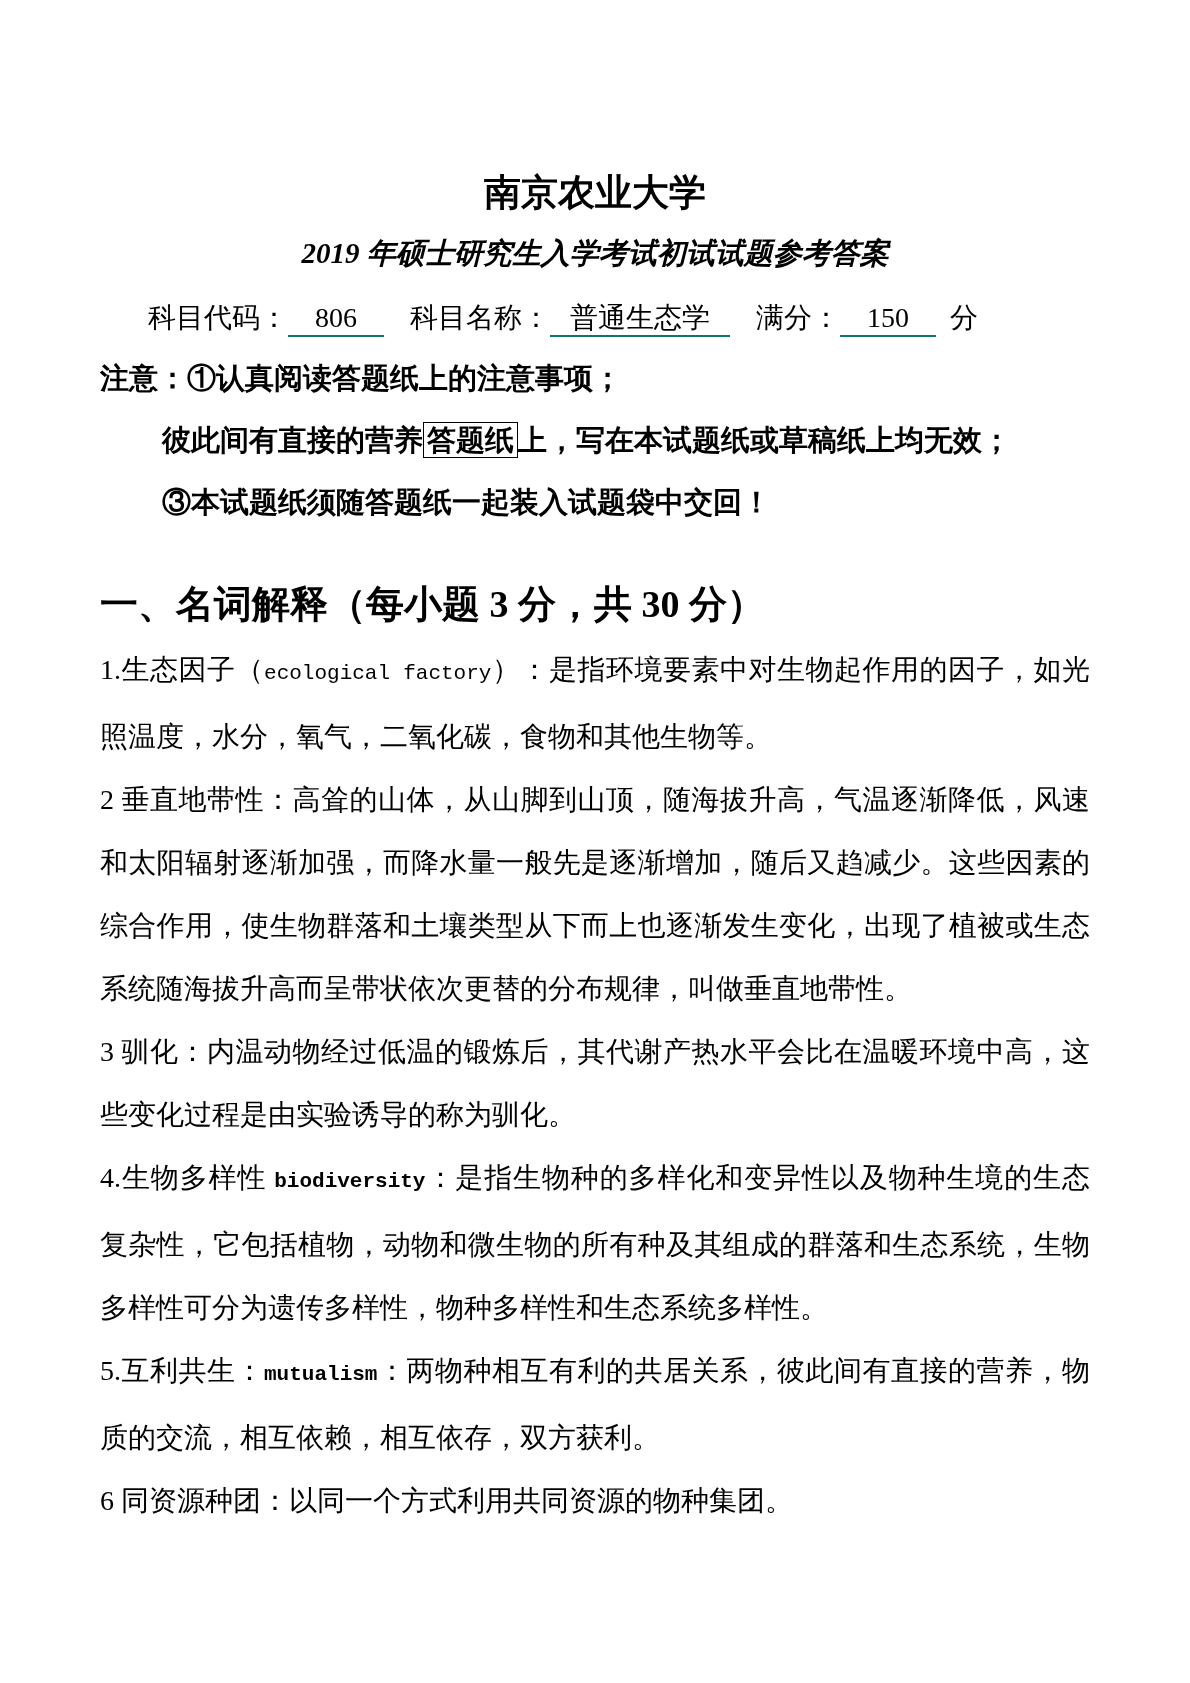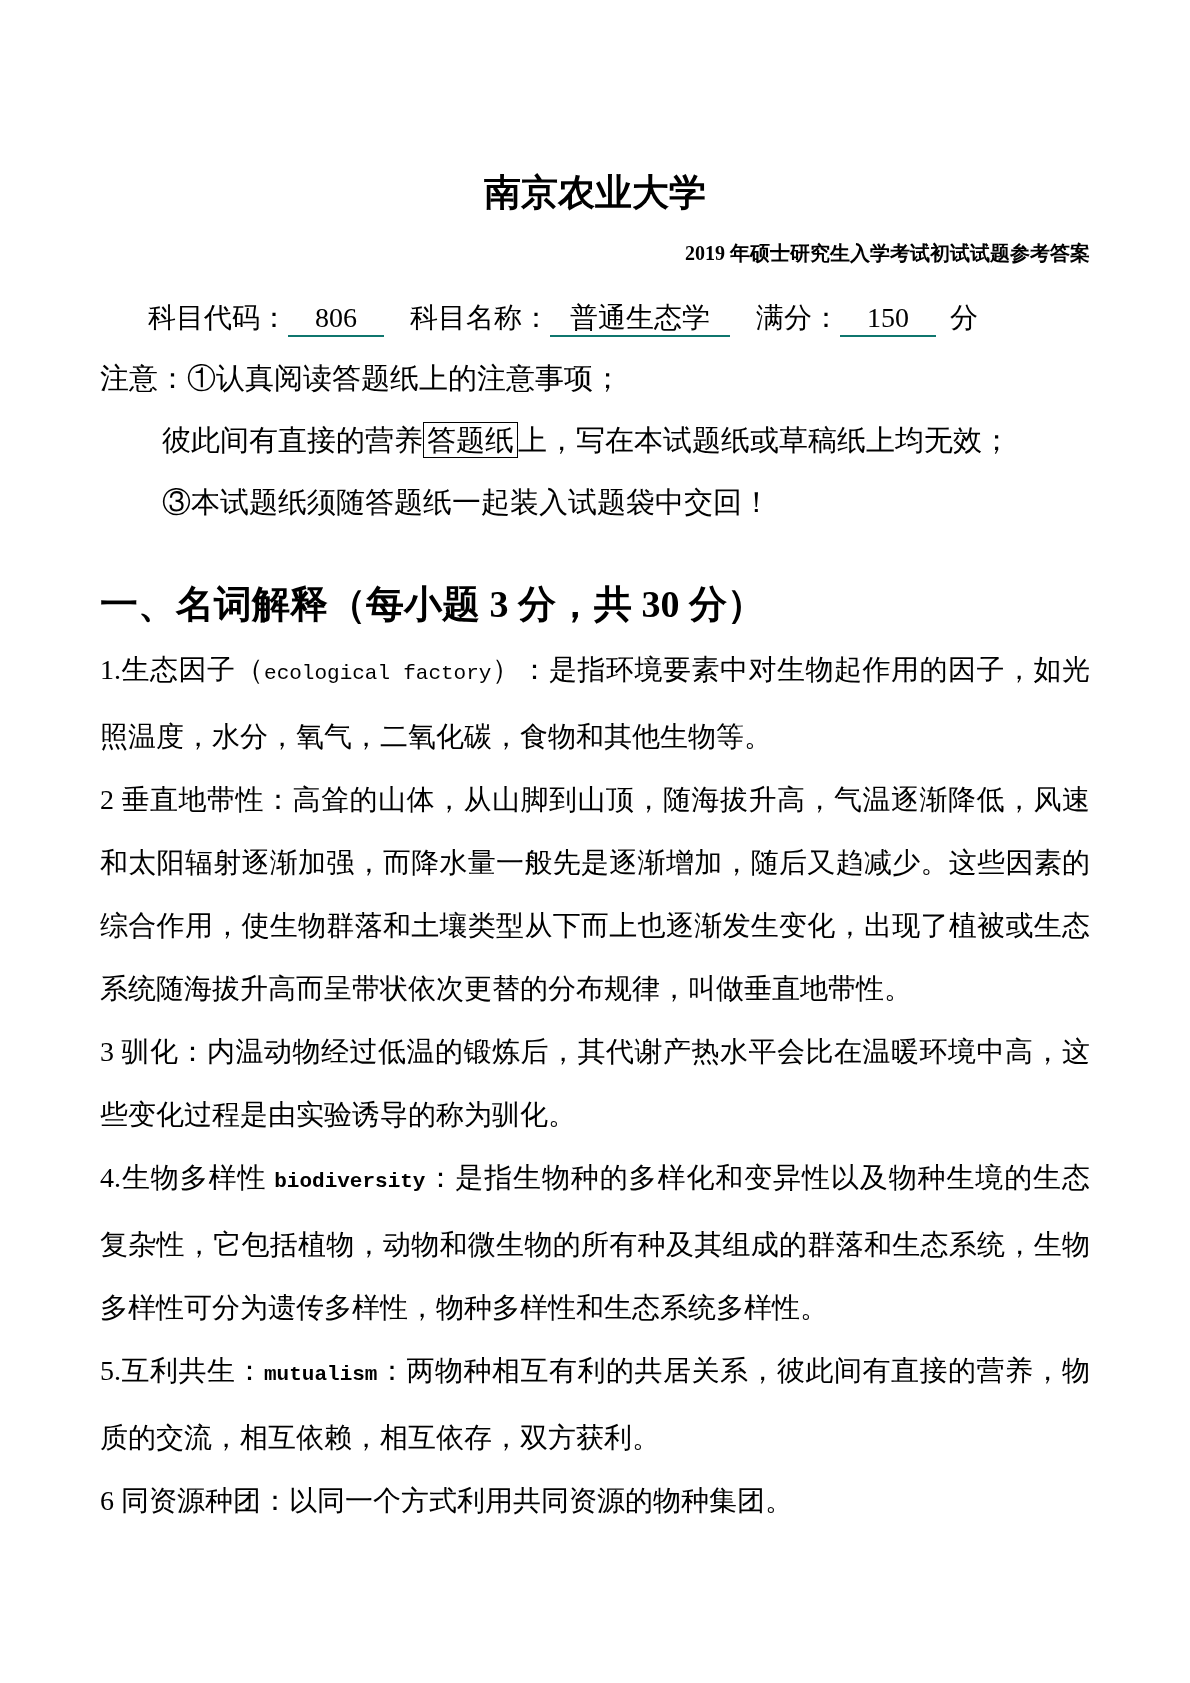--- a/index.html
+++ b/index.html
@@ -21,24 +21,25 @@
   }
   .title {
     margin: 0;
     font-size: 37px;
     font-weight: bold;
     line-height: 38px;
     text-align: center;
   }
   .subtitle {
     margin: 22px 0 0 0;
-    font-size: 20px;
+    font-size: 29px;
     font-weight: bold;
     line-height: 38px;
-    text-align: right;
+    text-align: center;
+    font-style: italic;
   }
   .subject-line {
     margin-top: 26px;
     padding-left: 48px;
     font-size: 28px;
     line-height: 40px;
     white-space: nowrap;
   }
   .blank {
     display: inline-block;
@@ -47,21 +48,21 @@
     text-align: center;
     border-bottom: 2px solid #0f766e;
     line-height: 34px;
     margin-right: 26px;
   }
   .blank.last {
     margin-right: 14px;
   }
   .notice {
     font-size: 29px;
-    font-weight: normal;
+    font-weight: bold;
     line-height: 40px;
     margin-top: 22px;
   }
   .notice.first {
     margin-top: 20px;
   }
   .notice.indent {
     padding-left: 62px;
   }
   .boxed {

